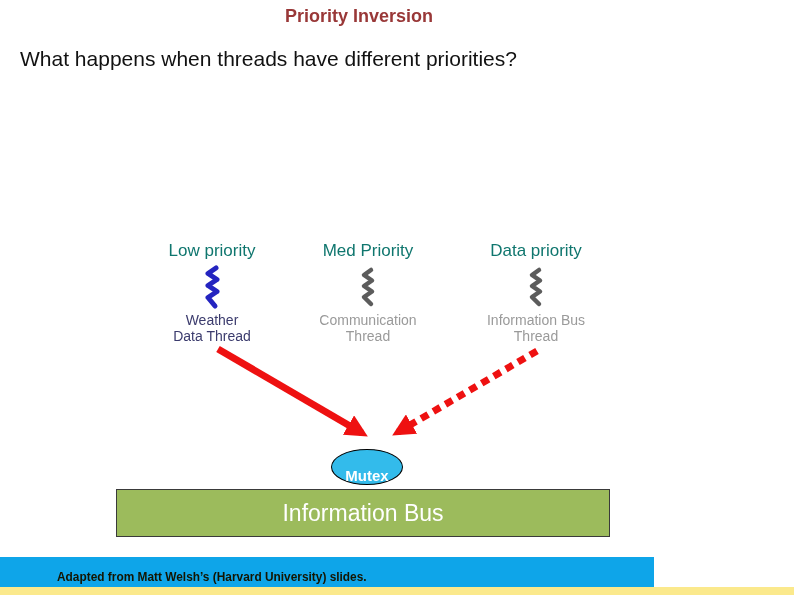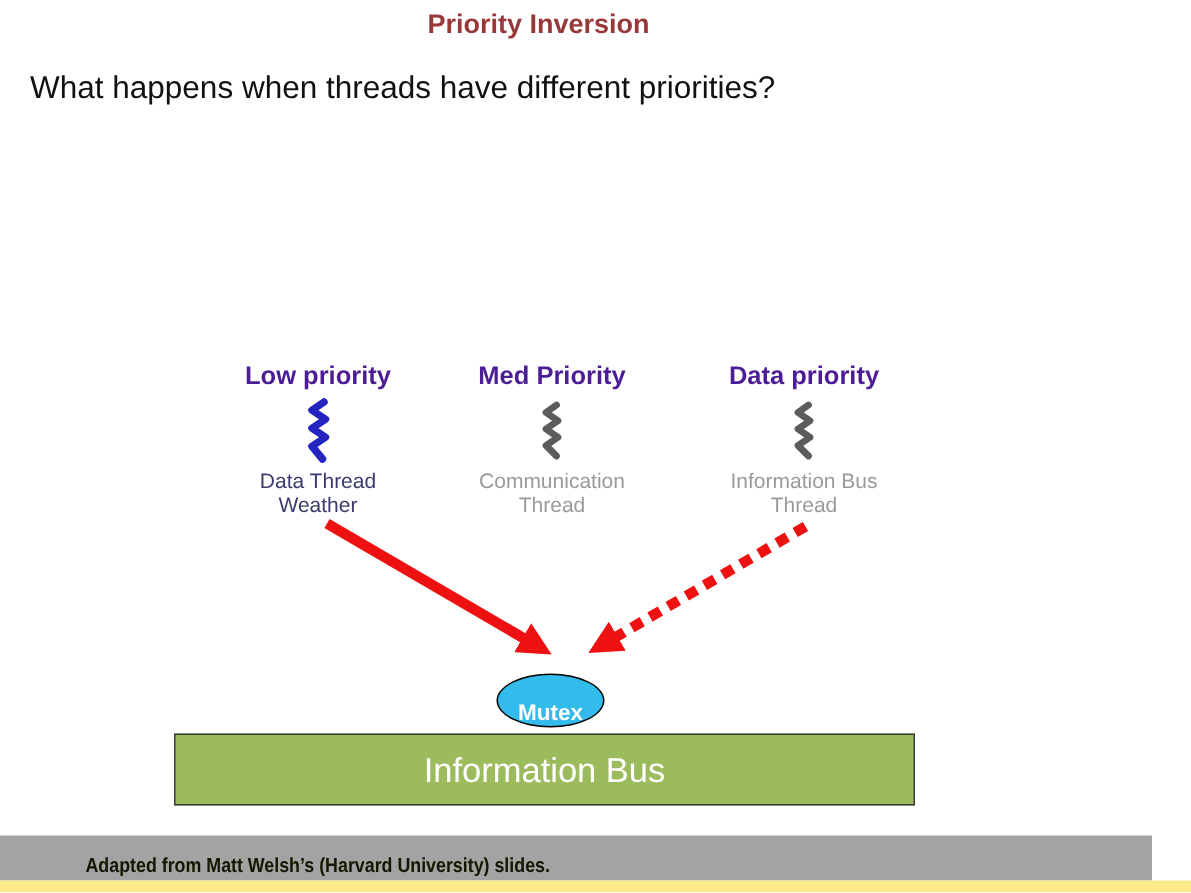--- a/index.html
+++ b/index.html
@@ -14,42 +14,42 @@
   }
   .subtitle {
     position:absolute; left:20px; top:47px; width:760px;
     font-size:21px; color:#111111;
   }
   .col { position:absolute; top:241px; width:170px; text-align:center; }
   .col-low  { left:127px; }
   .col-med  { left:283px; }
   .col-high { left:451px; }
   .col-header {
-    font-size:17px; font-weight:bold; color:#4c1d95; line-height:20px;
+    font-size:17px; font-weight:normal; color:#0f766e; line-height:20px;
   }
   .squig-wrap { height:48px; display:flex; align-items:center; justify-content:center; margin-top:2px; }
   .thread-label { font-size:14px; line-height:16px; margin-top:1px; }
   .thread-navy { color:#3B3B6D; }
   .thread-gray { color:#9A9A9A; }
   #arrow-layer { position:absolute; left:0; top:0; width:794px; height:595px; pointer-events:none; }
   .mutex {
     position:absolute; left:331px; top:449px; width:70px; height:34px;
     background:#33BBEB; border:1.5px solid #000000; border-radius:50%;
     display:flex; align-items:flex-end; justify-content:center;
     color:#ffffff; font-size:15px; font-weight:bold;
   }
   .bus {
     position:absolute; left:116px; top:489px; width:494px; height:48px;
     background:#9CBB5C; border:1.5px solid #3a3a3a; box-sizing:border-box;
     display:flex; align-items:center; justify-content:center;
     color:#ffffff; font-size:23px;
   }
   .footer-bar {
-    position:absolute; left:0; top:557px; width:768px; height:30px;
-    background:#a3a3a3; display:flex; align-items:center;
+    position:absolute; left:0; top:557px; width:654px; height:30px;
+    background:#0ea5e9; display:flex; align-items:center;
   }
   .footer-bar-light {
     position:absolute; left:0; top:587px; width:794px; height:8px;
     background:#FBE98C;
   }
   .footer-text {
     margin-left:57px; padding-top:8px;
     font-size:13.5px; font-weight:bold; color:#151500;
     transform:scaleX(0.88); transform-origin:left center; white-space:nowrap;
   }
@@ -63,22 +63,22 @@
   <div class="subtitle">What happens when threads have different priorities?</div>
 
   <div class="col col-low">
     <div class="col-header">Low priority</div>
     <div class="squig-wrap">
       <svg width="22" height="46" viewBox="0 0 22 46">
         <path d="M15 4 L7 9.5 L16 15.5 L7 21.5 L16 27.5 L7 33.5 L14 42" fill="none" stroke="#2424C0" stroke-width="5" stroke-linecap="round" stroke-linejoin="round"></path>
       </svg>
     </div>
     <div class="thread-label thread-navy">
+      <div>Weather</div>
       <div>Data Thread</div>
-      <div>Weather</div>
     </div>
   </div>
 
   <div class="col col-med">
     <div class="col-header">Med Priority</div>
     <div class="squig-wrap">
       <svg width="20" height="42" viewBox="0 0 20 42">
         <path d="M13 4 L6 9 L14 14.5 L6 20 L14 25.5 L6 31 L13 38" fill="none" stroke="#5C5C5C" stroke-width="4.5" stroke-linecap="round" stroke-linejoin="round"></path>
       </svg>
     </div>

